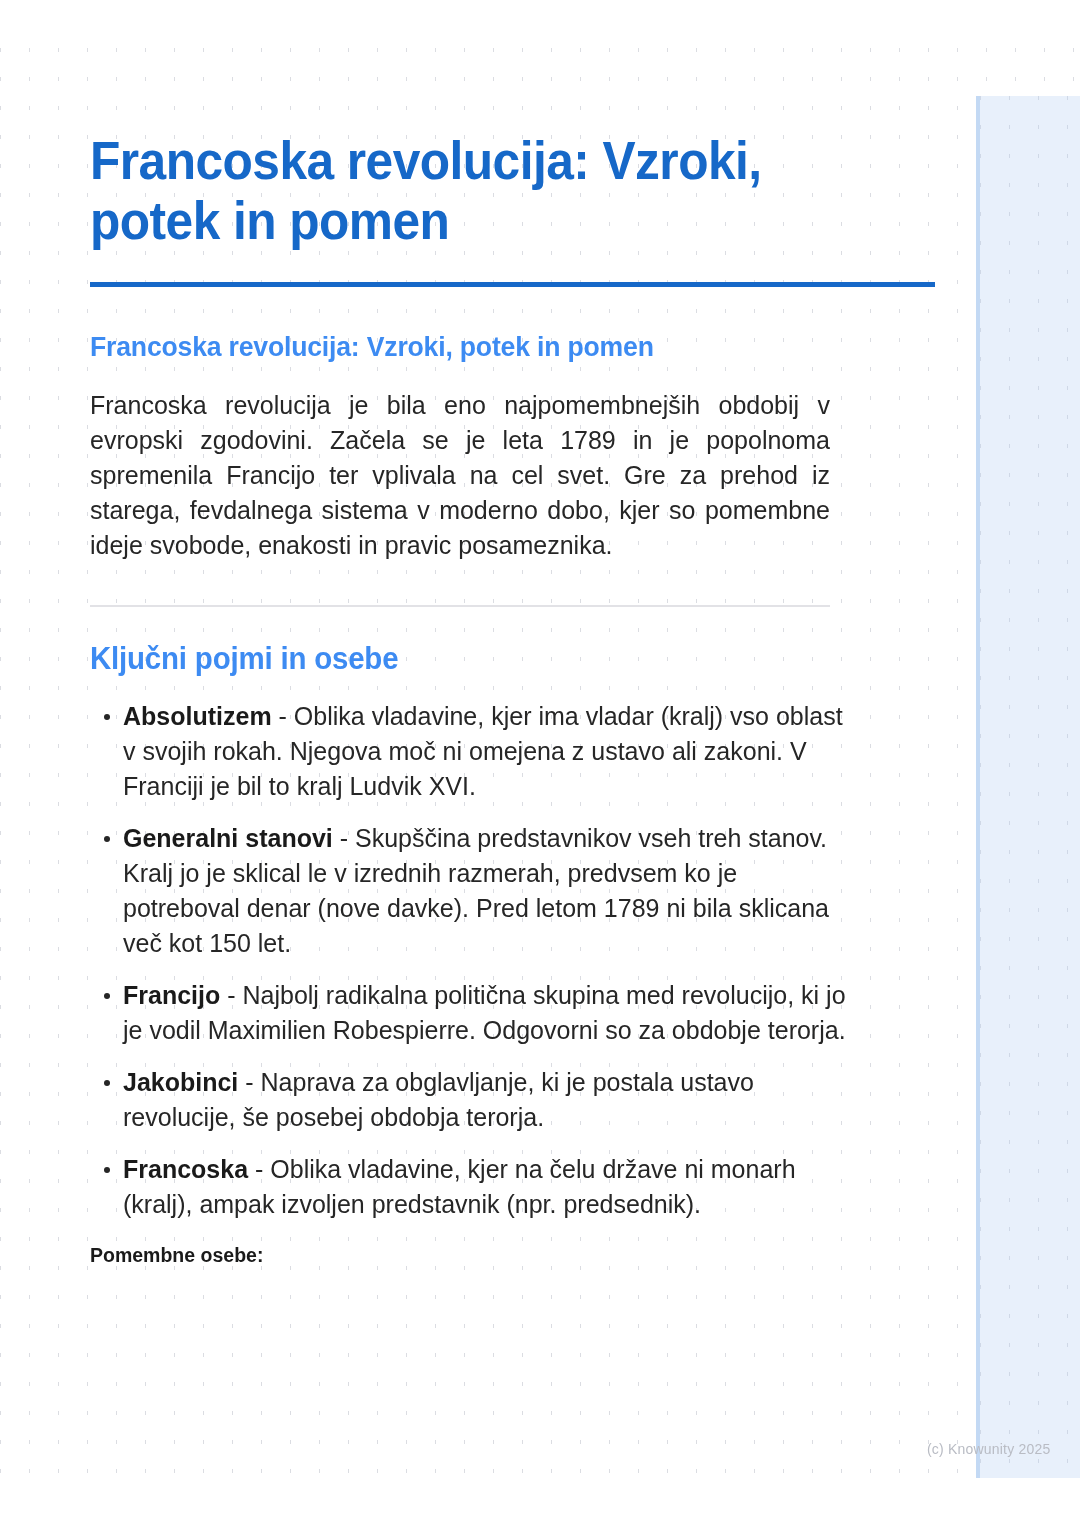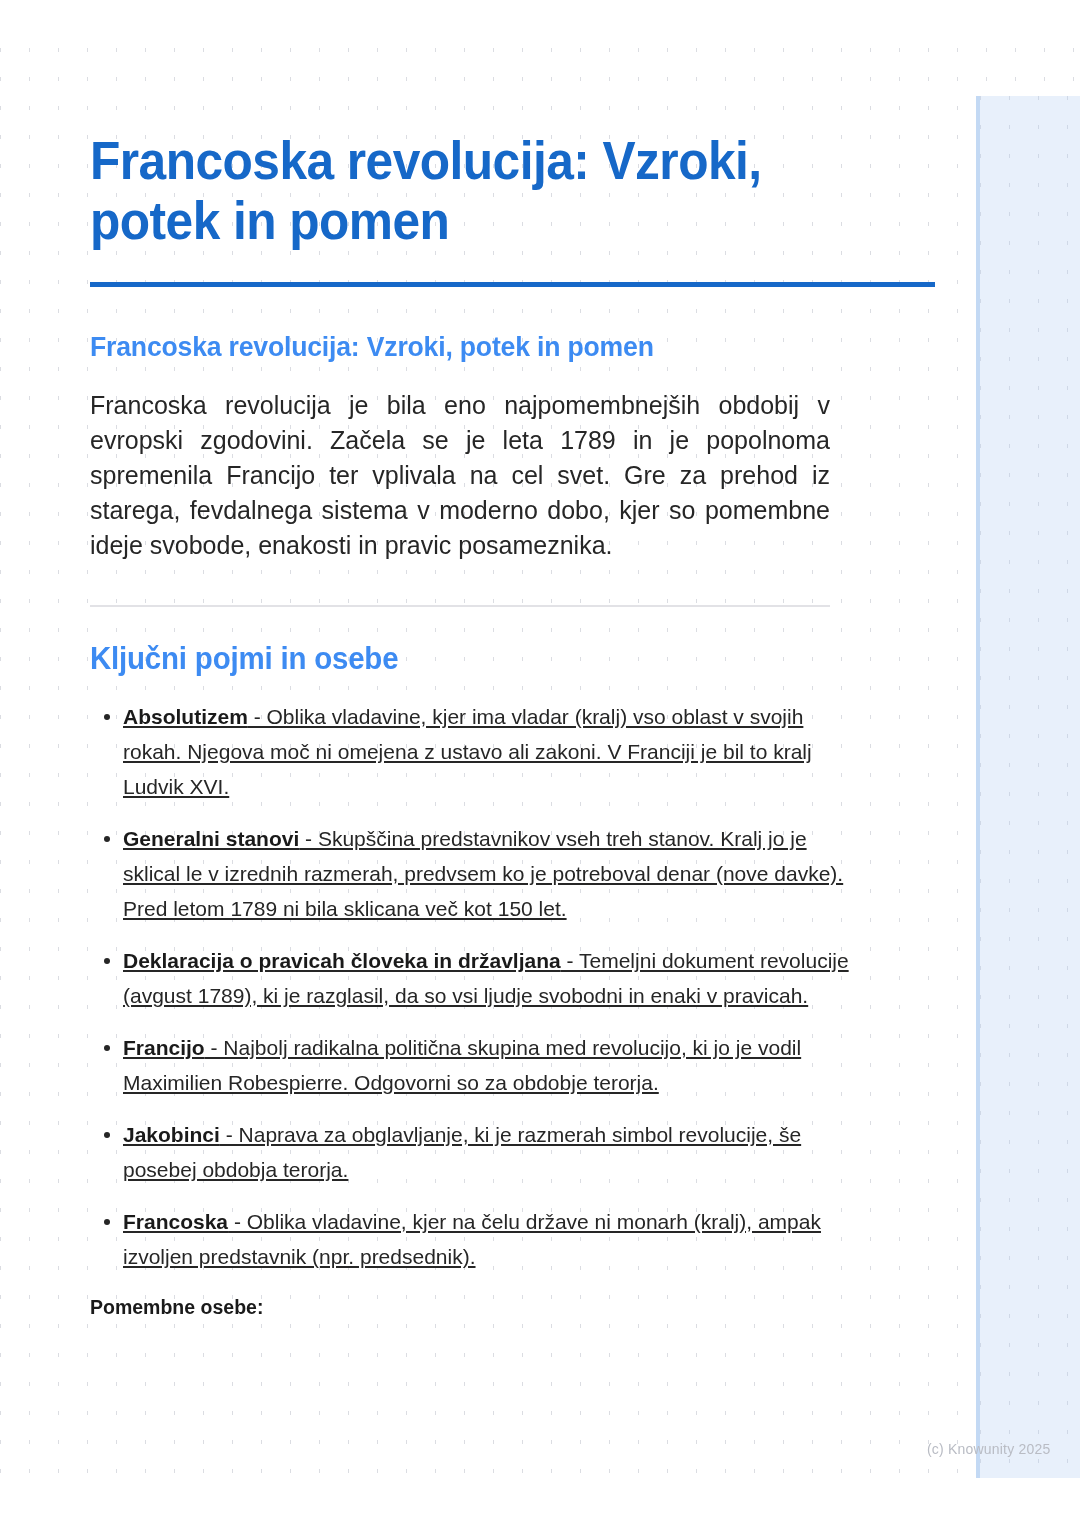--- a/index.html
+++ b/index.html
@@ -165,24 +165,23 @@
   #terms-list {
     margin: 22px 0 0 0;
     padding: 0;
     list-style: none;
     width: 760px;
   }
   #terms-list li {
     position: relative;
     padding-left: 33px;
     margin-bottom: 17px;
-    font-size: 21px;
+    font-size: 25px;
     line-height: 35px;
     color: #262626;
-    text-decoration: underline;
   }
   #terms-list li::before {
     content: "";
     position: absolute;
     left: 14px;
     top: 15px;
     width: 6px;
     height: 6px;
     border-radius: 50%;
     background: #262626;
@@ -233,23 +232,22 @@
 
     <p id="intro-paragraph">Francoska revolucija je bila eno najpomembnejših obdobij v evropski zgodovini. Začela se je leta 1789 in je popolnoma spremenila Francijo ter vplivala na cel svet. Gre za prehod iz starega, fevdalnega sistema v moderno dobo, kjer so pomembne ideje svobode, enakosti in pravic posameznika.</p>
 
     <div id="gray-divider"></div>
 
     <h3 id="section-heading">Ključni pojmi in osebe</h3>
 
     <ul id="terms-list">
         <li><span class="term">Absolutizem</span><span> - Oblika vladavine, kjer ima vladar (kralj) vso oblast v svojih rokah. Njegova moč ni omejena z ustavo ali zakoni. V Franciji je bil to kralj Ludvik XVI.</span></li>
         <li><span class="term">Generalni stanovi</span><span> - Skupščina predstavnikov vseh treh stanov. Kralj jo je sklical le v izrednih razmerah, predvsem ko je potreboval denar (nove davke). Pred letom 1789 ni bila sklicana več kot 150 let.</span></li>
-        <li><span class="term">Deklaracija o pravicah človeka in državljana</span><span> - Temeljni dokument revolucije (avgust 1789), ki je razglasil, da so vsi ljudje svobodni in enaki v pravicah.</span></li>
         <li><span class="term">Francijo</span><span> - Najbolj radikalna politična skupina med revolucijo, ki jo je vodil Maximilien Robespierre. Odgovorni so za obdobje terorja.</span></li>
-        <li><span class="term">Jakobinci</span><span> - Naprava za obglavljanje, ki je razmerah simbol revolucije, še posebej obdobja terorja.</span></li>
+        <li><span class="term">Jakobinci</span><span> - Naprava za obglavljanje, ki je postala ustavo revolucije, še posebej obdobja terorja.</span></li>
         <li><span class="term">Francoska</span><span> - Oblika vladavine, kjer na čelu države ni monarh (kralj), ampak izvoljen predstavnik (npr. predsednik).</span></li>
       </ul>
 
     <p id="people-label">Pomembne osebe:</p>
 
   </div>
 </div>
 
 <div id="watermark">(c) Knowunity 2025</div>
 

